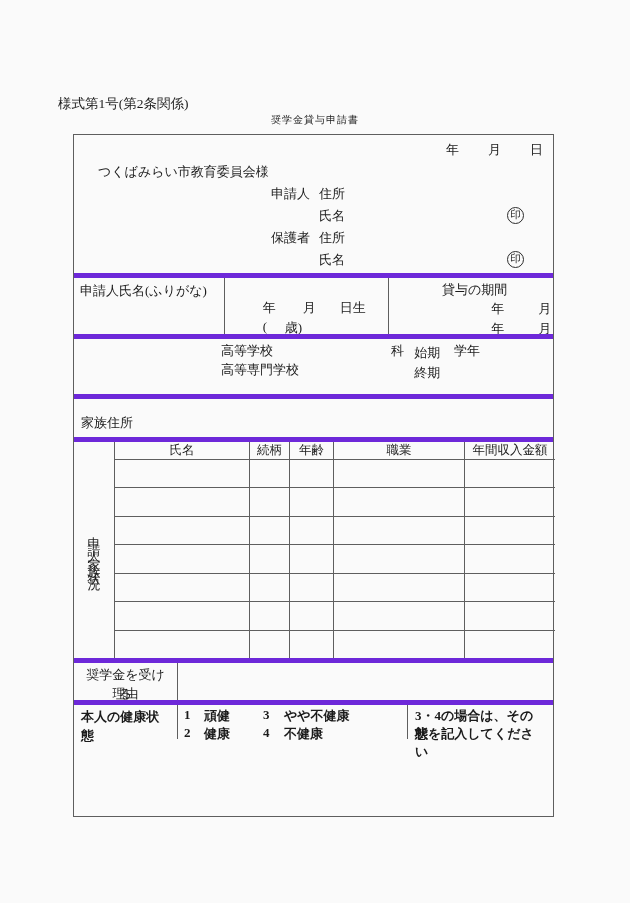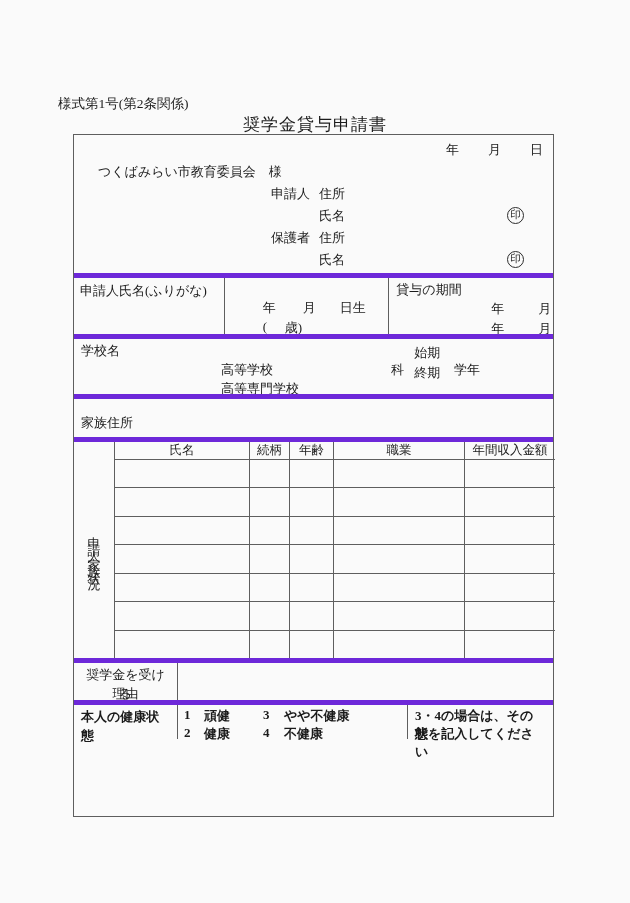--- a/index.html
+++ b/index.html
@@ -6,52 +6,52 @@
   html,body { width:630px; height:903px; }
   body {
     background:#fafafa;
     color:#1b1b1b;
     font-family:"Liberation Serif","DejaVu Serif",serif;
     font-size:13px;
     position:relative;
     overflow:hidden;
   }
   .form-no { position:absolute; left:58px; top:95px; font-size:13.5px; }
-  .doc-title { position:absolute; top:113px; left:0; width:630px; text-align:center; font-size:17px; letter-spacing:1px; }
+  .doc-title { position:absolute; top:113px; left:0; width:630px; text-align:center; font-size:10px; letter-spacing:1px; }
 
   .box {
     position:absolute; left:73px; top:134px; width:481px; height:683px;
     border:1px solid #5e5e5e;
     display:flex; flex-direction:column;
   }
   .sec { border-top:5px solid #6d28d9; flex:none; }
   .box > .sec:first-child { border-top:none; }
 
   
   .r1 { height:138px; padding-top:4px; }
   .r1-line { height:22px; display:flex; align-items:center; }
   .date-line { justify-content:flex-end; gap:29px; padding-right:10px; }
-  .addr-line { padding-left:24px; gap:13px; }
+  .addr-line { padding-left:24px; }
   .party-line { padding-left:197px; position:relative; }
   .role { display:inline-block; width:48px; }
   .seal {
     position:absolute; left:433px; top:2px;
     width:17px; height:17px; border:1px solid #2c2c2c; border-radius:50%;
     display:inline-flex; align-items:center; justify-content:center;
     font-size:10.5px; line-height:1;
   }
 
   
   .r2 { height:61px; display:flex; }
   .r2c1 { width:150px; padding:4px 6px; }
   .r2c2 { width:165px; border-left:1px solid #5e5e5e; padding-top:21px; }
   .r2c2 .ln { height:20px; padding-left:38px; display:flex; }
   .r2c2 .w40 { width:40px; } .r2c2 .w37 { width:37px; } .r2c2 .w22 { width:22px; }
   .r2c3 { width:165px; border-left:1px solid #5e5e5e; padding-top:3px; }
-  .r2c3 .ln0 { height:19px; padding-left:7px; }
+  .r2c3 .ln0 { height:19px; padding-left:7px;text-align:center; }
   .r2c3 .ln { height:20px; padding-left:25px; display:flex; }
   .r2c3 .w77 { width:77px;margin-top:44px; } .r2c3 .w47 { width:47px; }
 
   
   .r3 { height:60px; padding-top:3px; }
   .r3 .ln { height:19px; display:flex; }
   .r3 .ln1 { padding-left:7px; }
   .r3 .ln2, .r3 .ln3 { padding-left:147px; }
   .r3 .w170 { width:170px; } .r3 .w63 { width:63px; }
 
@@ -159,21 +159,20 @@
       </div>
       <div class="ln">
         <span class="w77">終期</span>
         <span class="w47">年</span>
         <span>月</span>
       </div>
     </div>
   </div>
 
   <div class="sec r3">
-    <div class="ln ln1">学校名</div>
     <div class="ln ln2">
       <span class="w170">高等学校</span>
       <span class="w63">科</span>
       <span>学年</span>
     </div>
     <div class="ln ln3">
       <span>高等専門学校</span>
     </div>
   </div>
 

